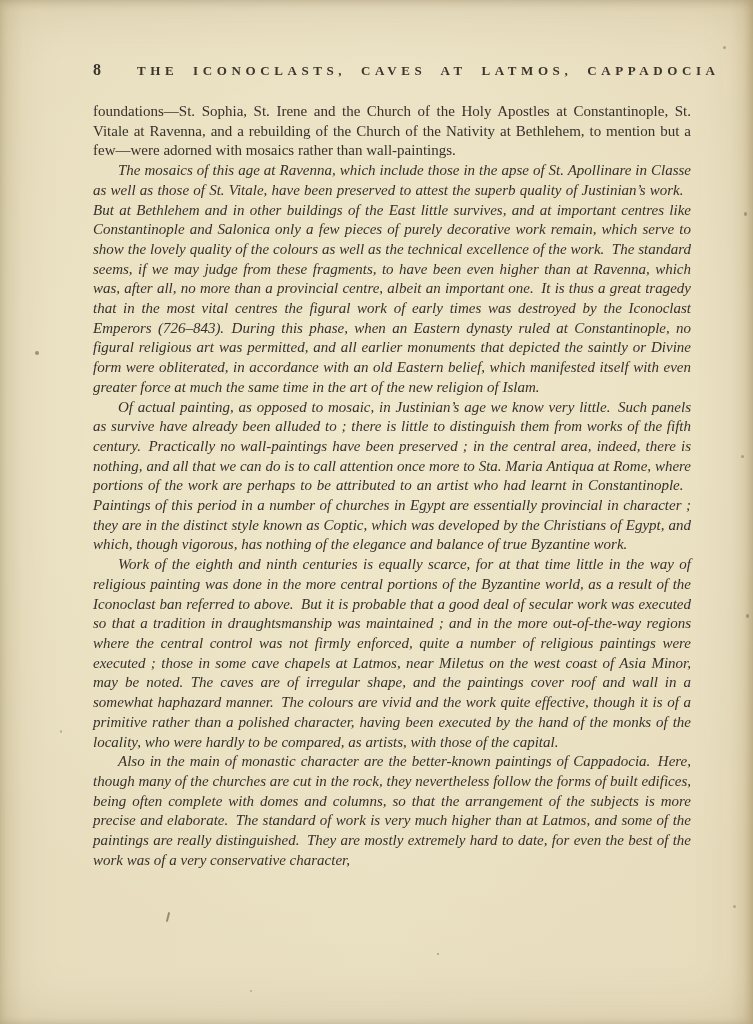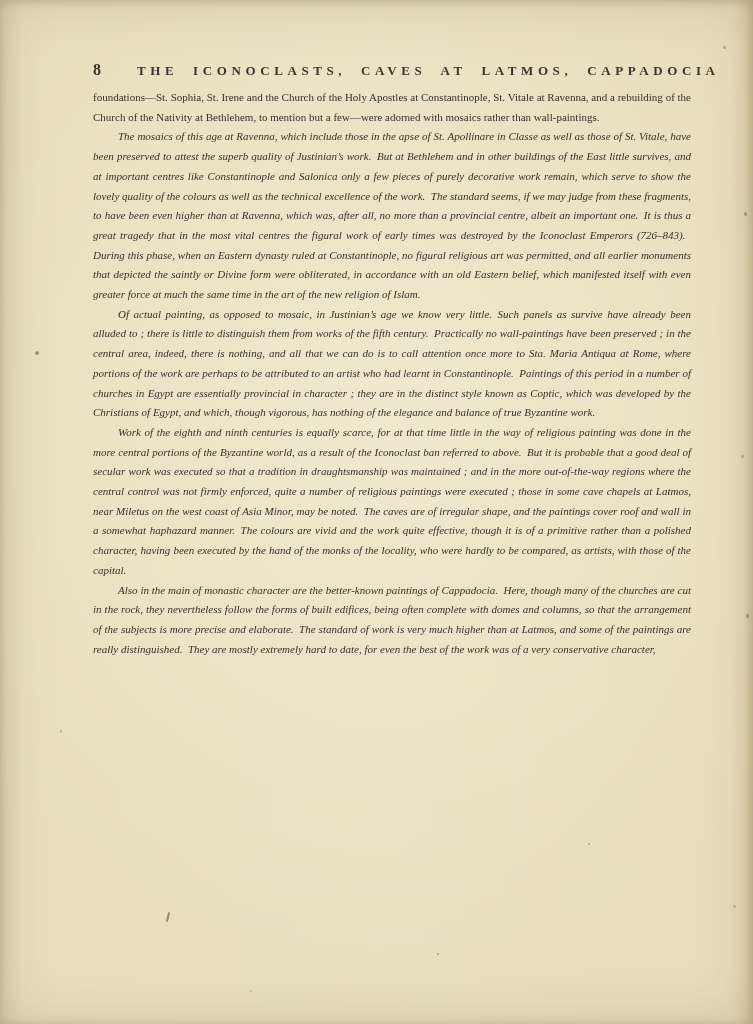--- a/index.html
+++ b/index.html
@@ -40,23 +40,23 @@
     margin: 0 0 1px 36px;
     font-size: 13px;
     font-weight: 700;
     letter-spacing: 4.6px;
     word-spacing: 7px;
     color: #3b352c;
   }
   .text-block {
     position: absolute;
     left: 93px;
-    top: 88px;
+    top: 102px;
     width: 598px;
-    font-size: 11px;
+    font-size: 15px;
     line-height: 19.7px;
     text-align: justify;
     text-rendering: optimizeLegibility;
   }
   .text-block p {
     margin: 0;
     padding: 0;
   }
   .text-block p.indent {
     text-indent: 25px;

